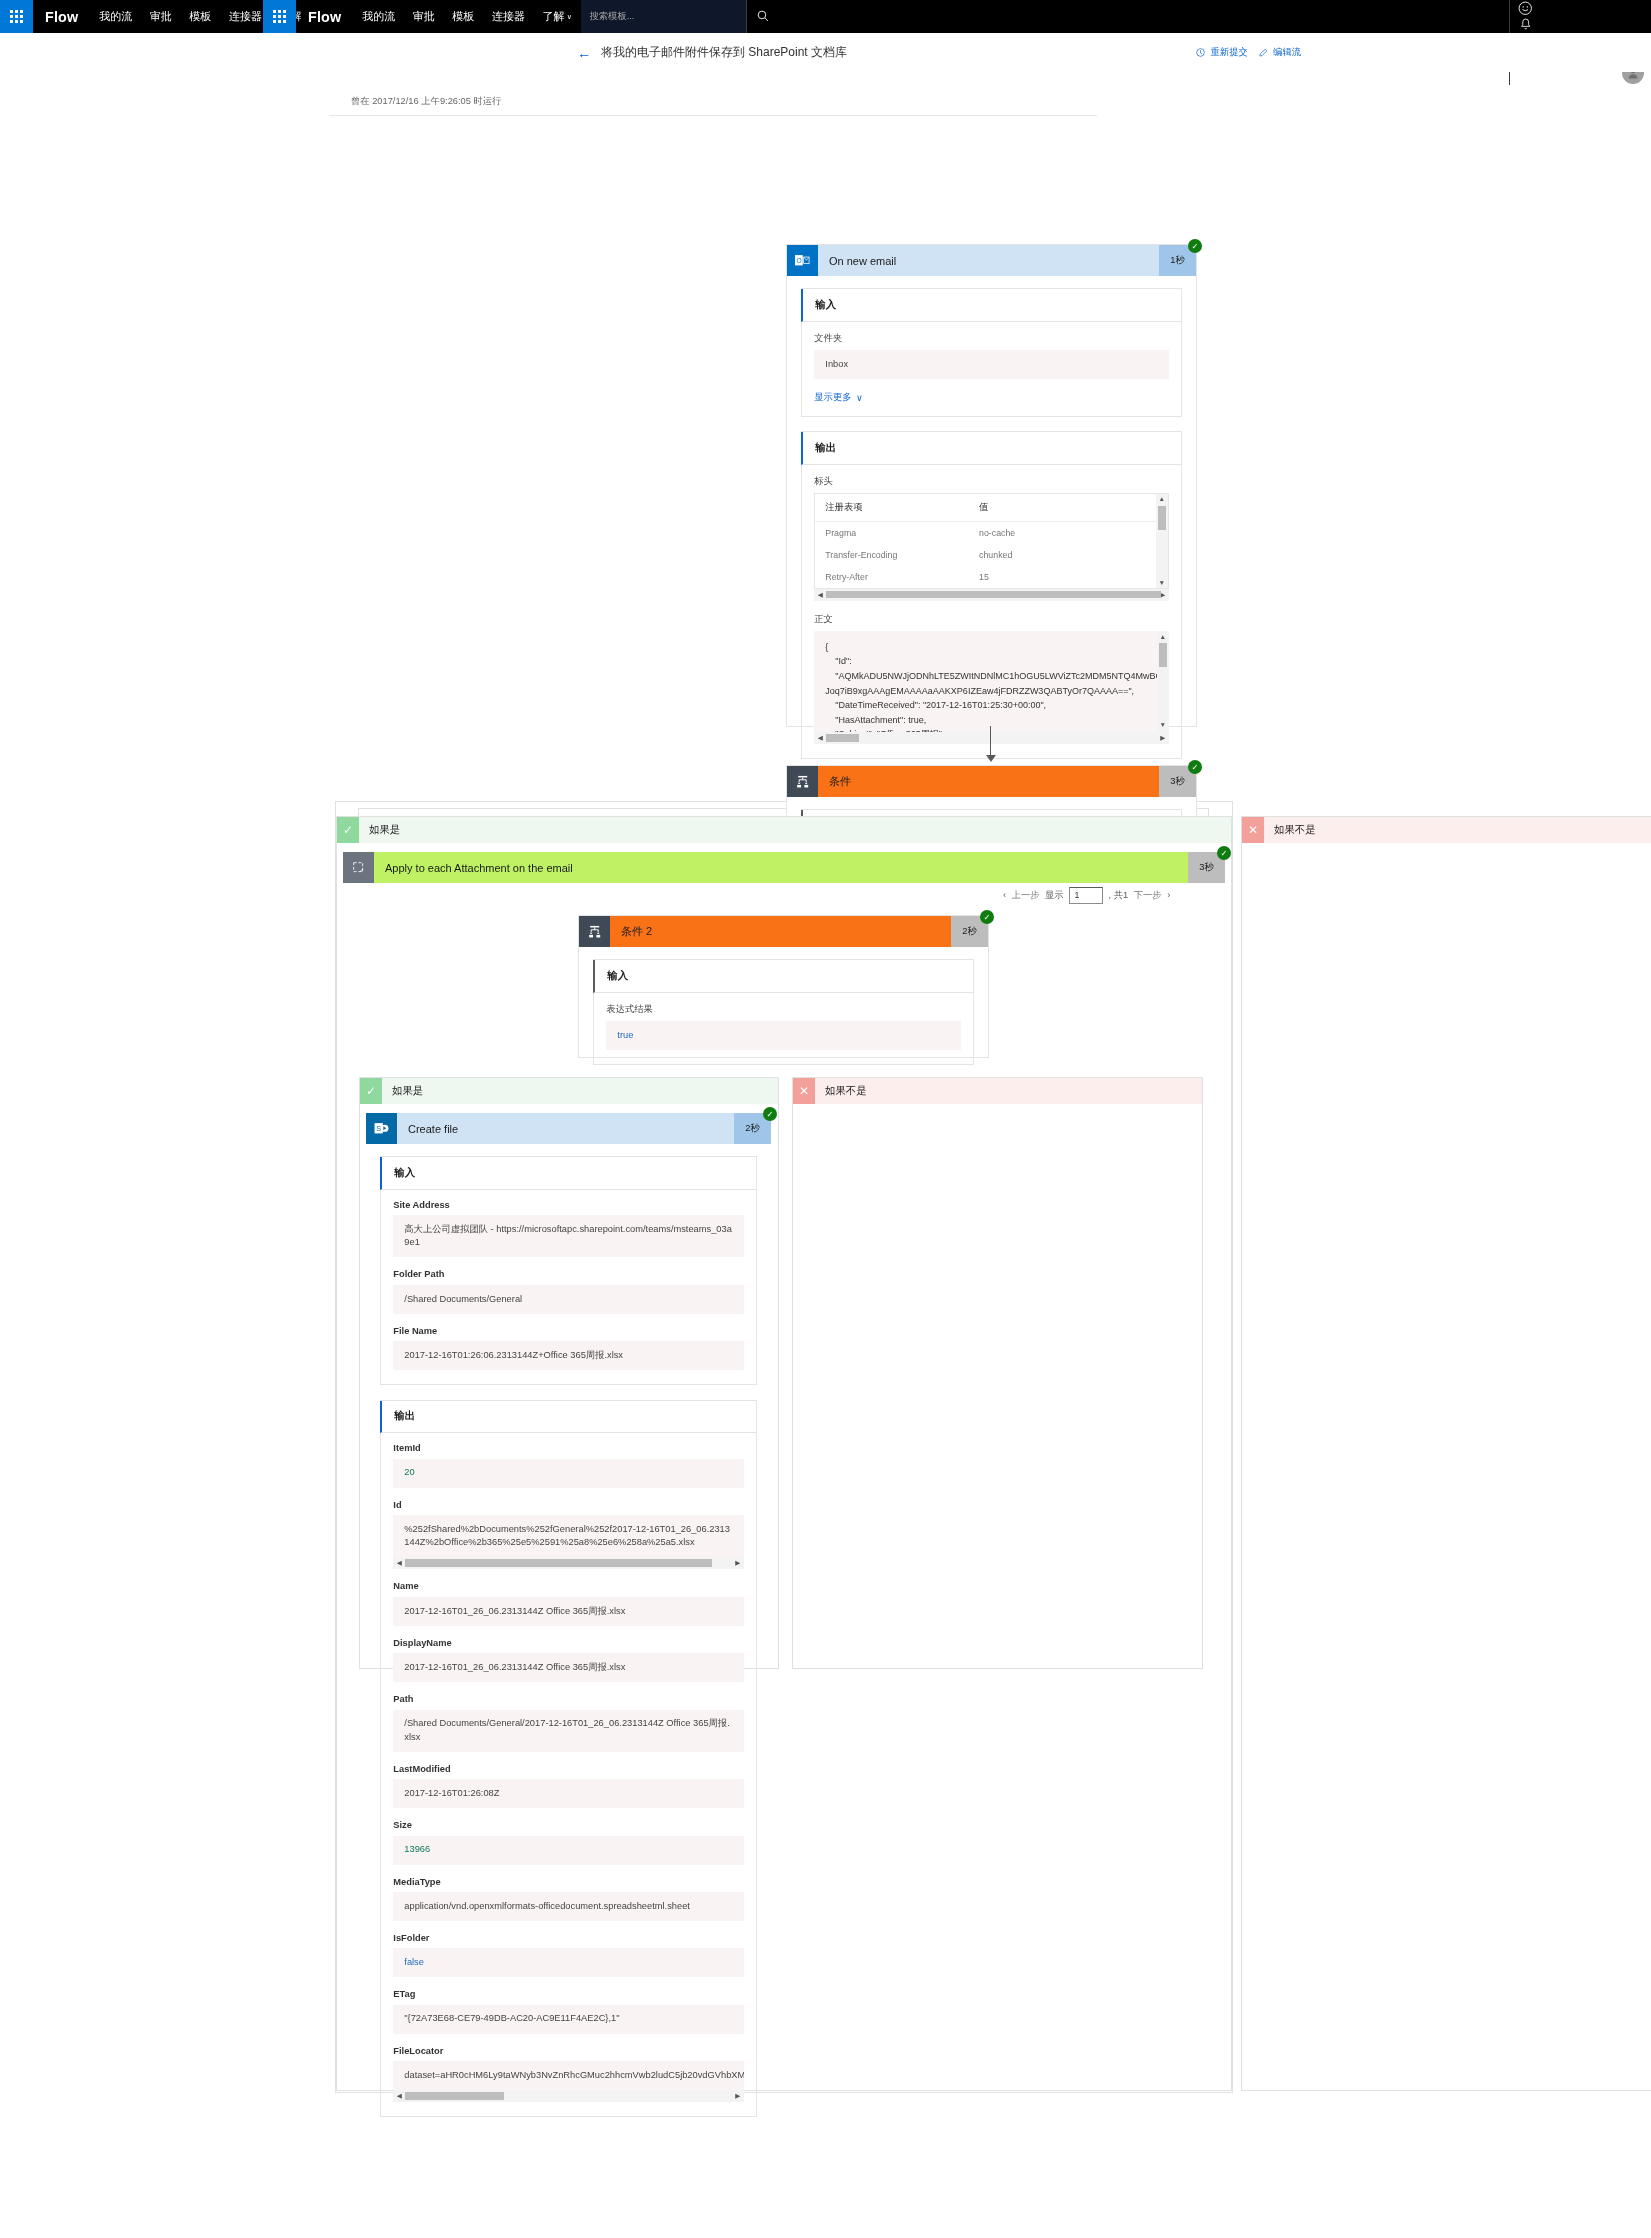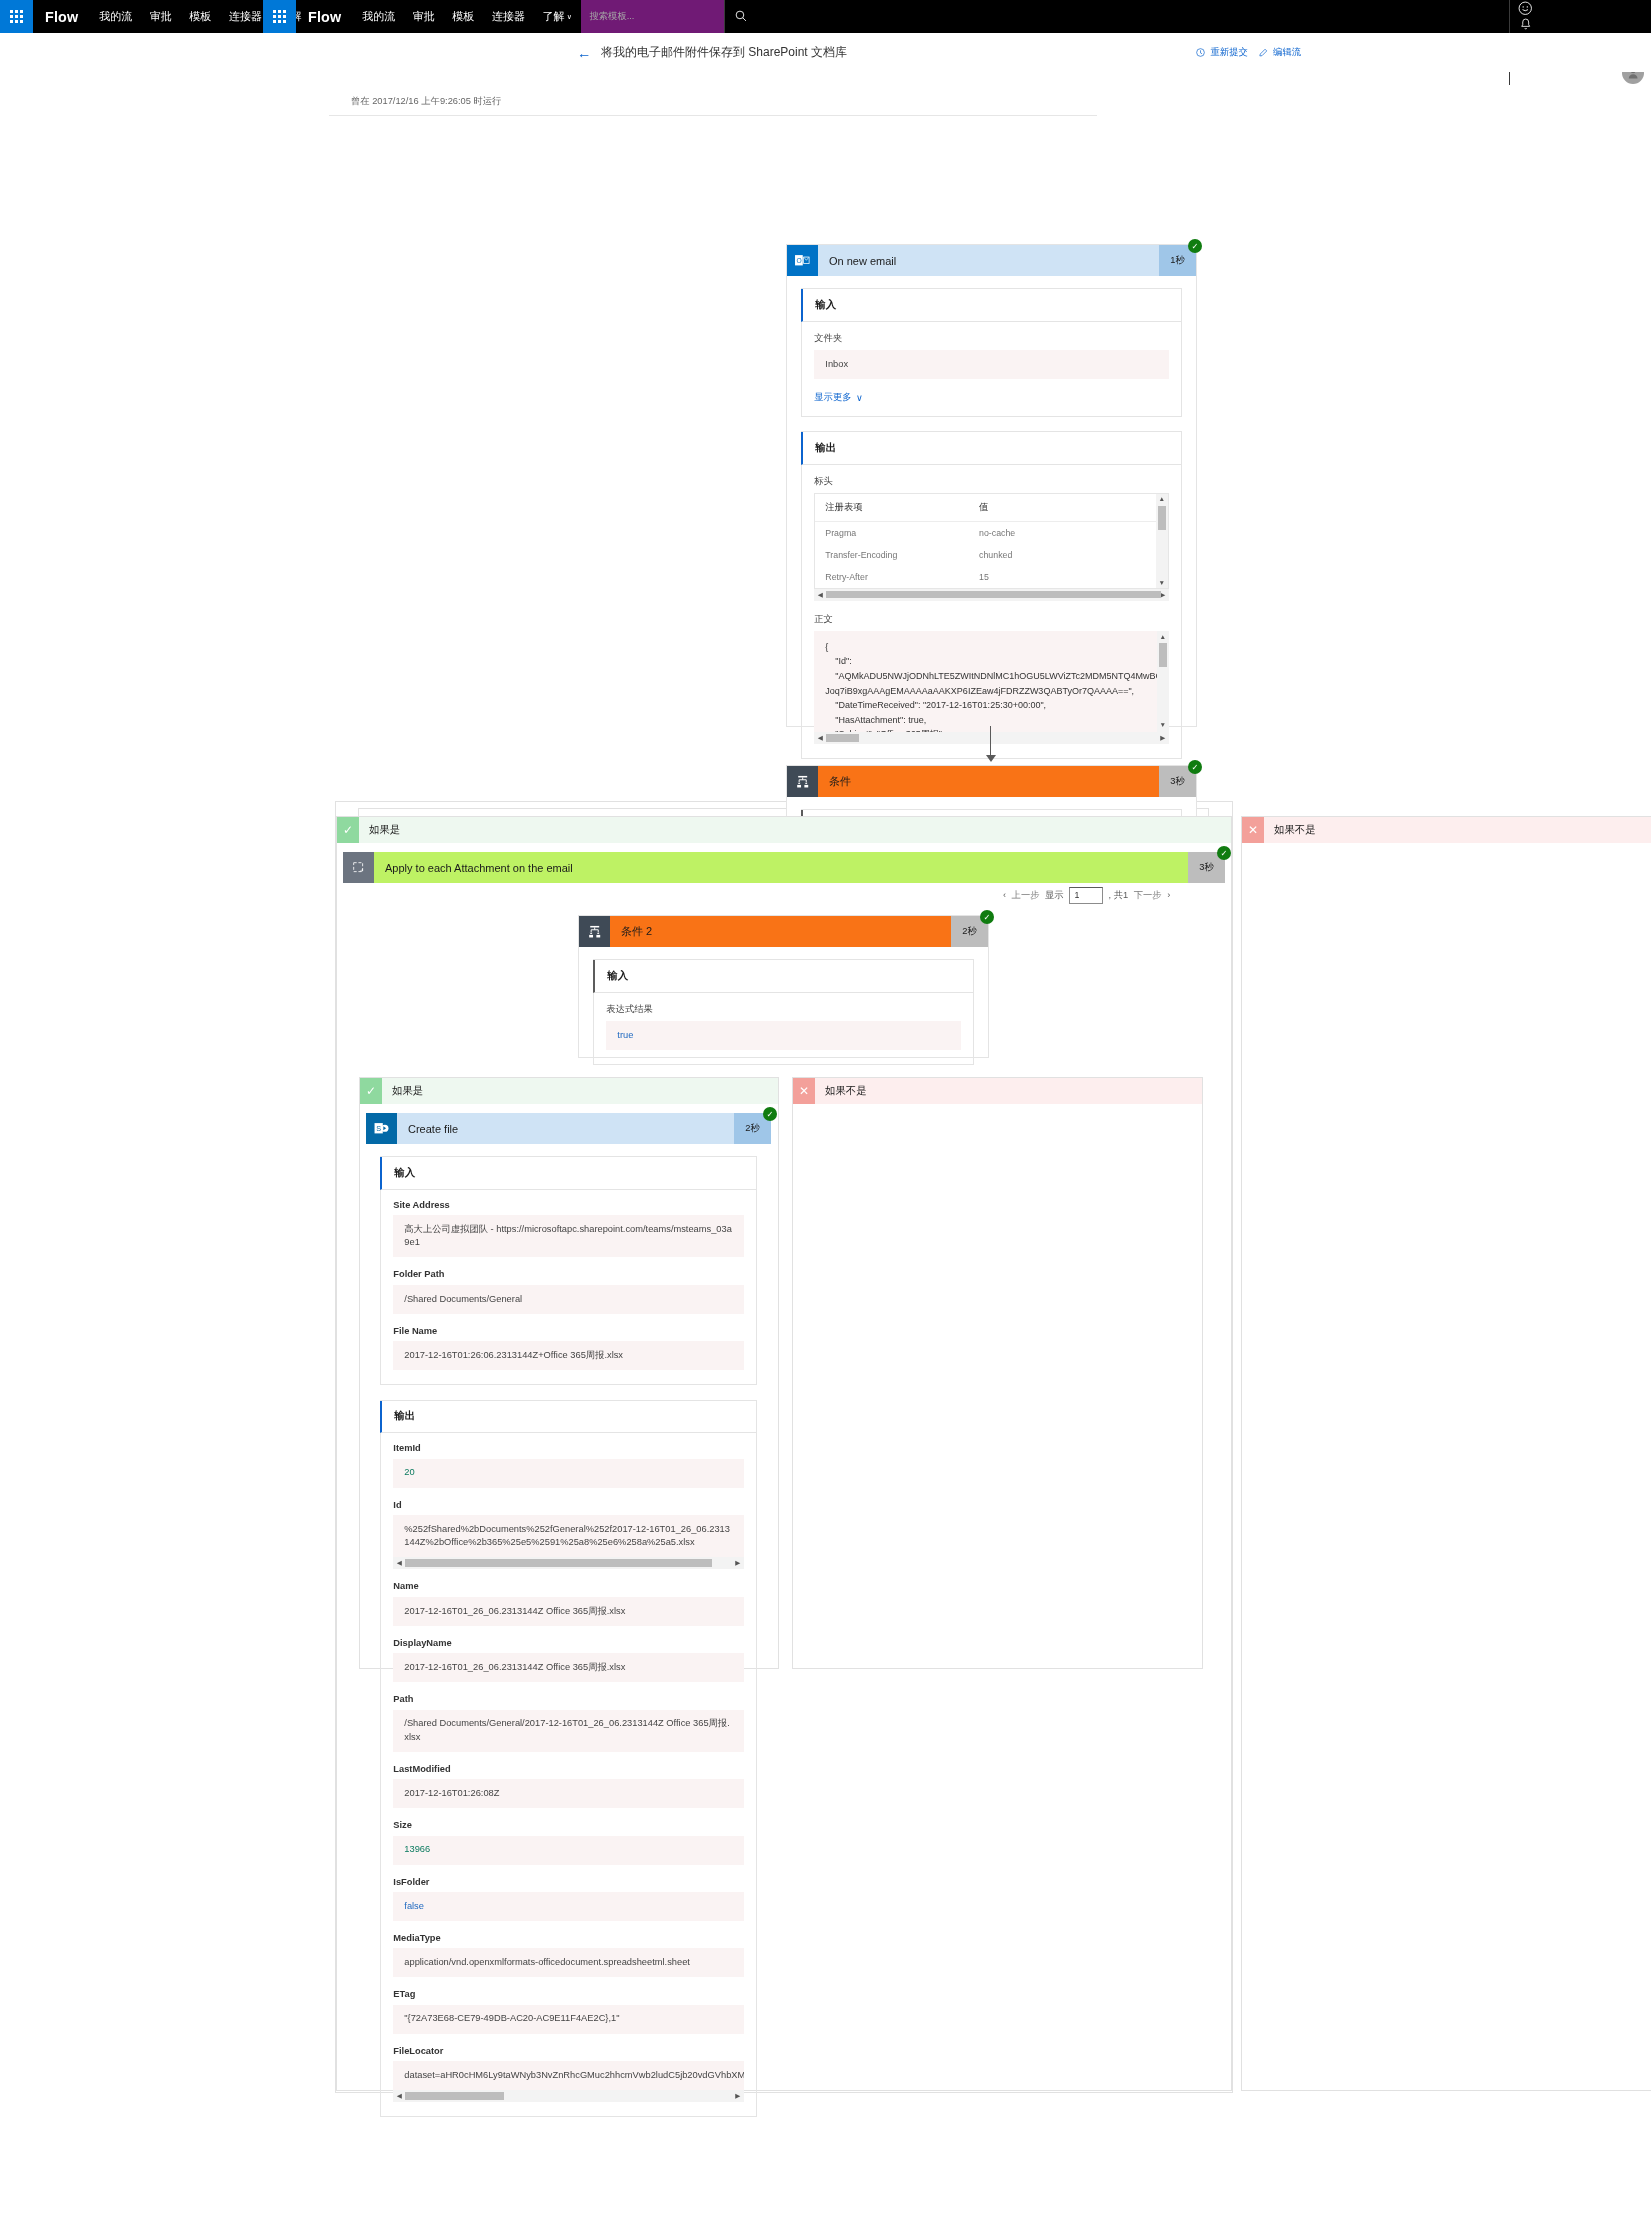--- a/index.html
+++ b/index.html
@@ -29,21 +29,21 @@
     align-items:center; letter-spacing:0.2px;
   }
   .nav-link {
     font-size:11px; padding:0 8.8px; display:flex; align-items:center;
     white-space:nowrap; color:#fff;
   }
   .nav-chev { font-size:7.1px; margin-left:2.2px; }
   
   .ghostnav { position:absolute; left:263px; top:0; height:33px; display:flex; align-items:stretch; }
   .search-box {
-    background:#701a75; width:143px; display:flex; align-items:center;
+    background:#0f172a; width:165px; display:flex; align-items:center;
     padding:0 8.8px; font-size:9.3px; color:#a6a6a6;
   }
   .search-btn {
     width:34px; background:#000; display:flex; align-items:center; justify-content:center;
     border-left:0.5px solid #3b3b3b;
   }
   .nav-right { margin-left:auto; display:flex; align-items:stretch;flex-direction:column; }
   .nav-icon-btn {
     width:33px; display:flex; align-items:center; justify-content:center;
     border-left:0.5px solid #3a3a3a;
@@ -636,27 +636,27 @@
             <div class="field-label">LastModified</div>
             <div class="field-value">2017-12-16T01:26:08Z</div>
           </div>
 
           <div class="field">
             <div class="field-label">Size</div>
             <div class="field-value num">13966</div>
           </div>
 
           <div class="field">
+            <div class="field-label">MediaType</div>
+            <div class="field-value">application/vnd.openxmlformats-officedocument.spreadsheetml.sheet</div>
+          </div>
+
+          <div class="field">
             <div class="field-label">IsFolder</div>
             <div class="field-value bool">false</div>
-          </div>
-
-          <div class="field">
-            <div class="field-label">MediaType</div>
-            <div class="field-value">application/vnd.openxmlformats-officedocument.spreadsheetml.sheet</div>
           </div>
 
           <div class="field">
             <div class="field-label">ETag</div>
             <div class="field-value">"{72A73E68-CE79-49DB-AC20-AC9E11F4AE2C},1"</div>
           </div>
 
           <div class="field">
             <div class="field-label">FileLocator</div>
             <div class="field-value nowrap">dataset=aHR0cHM6Ly9taWNyb3NvZnRhcGMuc2hhcmVwb2ludC5jb20vdGVhbXMvbXN0</div>

